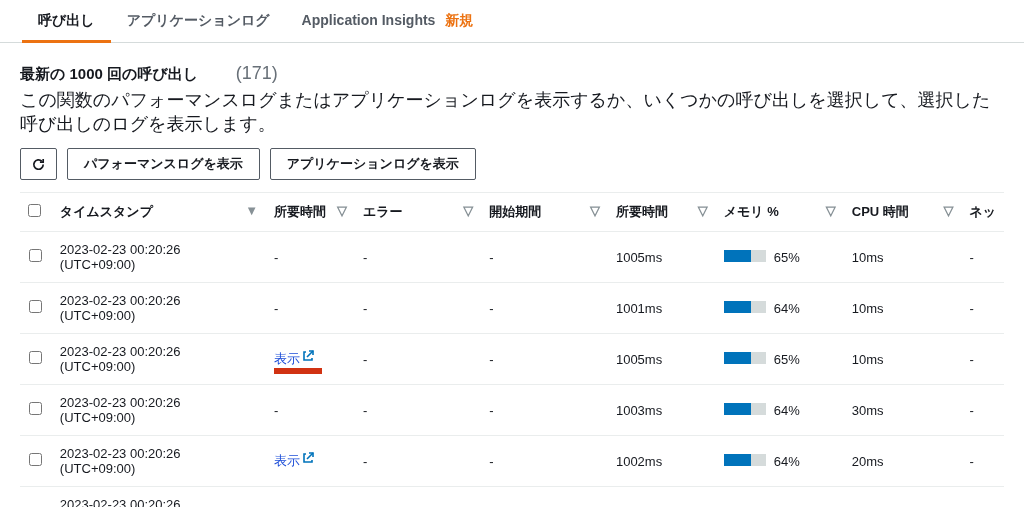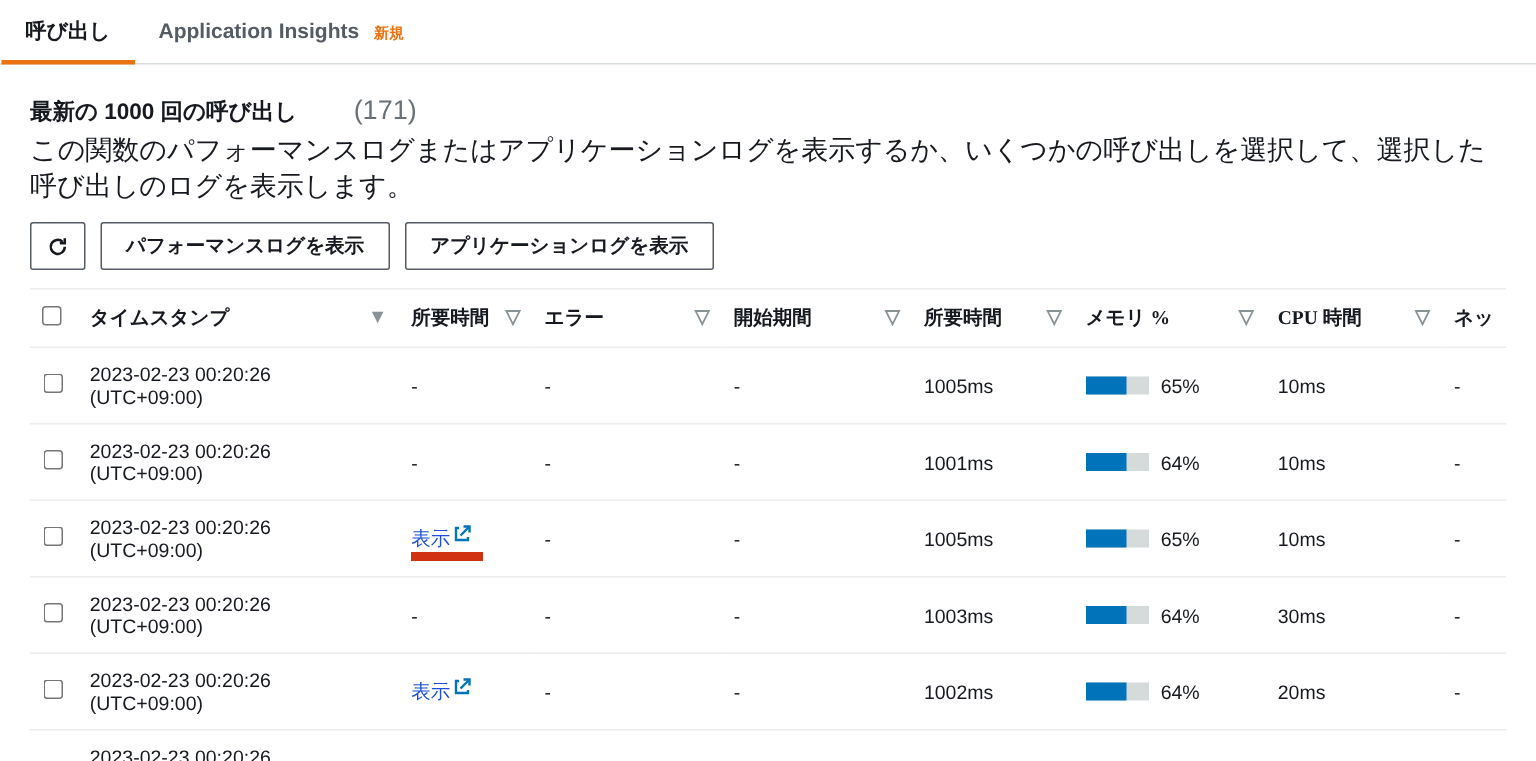--- a/index.html
+++ b/index.html
@@ -1,69 +1,70 @@
 <!DOCTYPE html>
 <html><head>
   <meta charset="utf-8">
   <style>
     * { box-sizing: border-box; margin: 0; padding: 0; }
     body { font-family: "Amazon Ember", "Helvetica Neue", Arial, sans-serif; font-size: 13px; color: #16191f; background: #fff; width: 1024px; }
     
-    .tabs { display: flex; border-bottom: 1px solid #d5dbdb; padding: 0 1px; }
+    .tabs { display: flex; border-bottom: 1px solid #d5dbdb; padding: 0 22px; align-items: center; }
     .tab { padding: 12px 16px; cursor: pointer; color: #545b64; font-weight: 700; font-size: 14px; position: relative; }
     .tab.active { color: #16191f; }
     .tab.active::after { content: ""; position: absolute; left: 0; right: 0; bottom: -1px; height: 3px; background: #ec7211; }
-    .tab .badge-new { color: #ec7211; font-size: 10px; margin-left: 6px; font-weight: 700; }
+    .tab .badge-new { color: #ec7211; font-size: 14px; margin-left: 6px; font-weight: 700; }
     
     .content { padding: 20px 20px 0 20px; }
     .title-row { margin-bottom: 4px; }
     .title { font-size: 15px; font-weight: 700; display: inline; }
     .title-count { color: #687078; font-weight: 400; font-size: 18px; margin-left: 34px; }
     .subtitle { font-size: 18px; color: #16191f; margin-bottom: 12px; }
     
     .button-row { display: flex; gap: 10px; margin-bottom: 12px; }
     .btn { border: 1px solid #545b64; background: #fff; padding: 6px 16px; font-size: 13px; font-weight: 700; cursor: pointer; border-radius: 2px; color: #16191f; display: inline-flex; align-items: center; }
     .btn.icon-only { padding: 6px 10px; }
     
     .pagination-row { display: flex; justify-content: flex-end; align-items: center; gap: 14px; padding: 6px 0 10px; }
     .page-nav { display: flex; align-items: center; gap: 14px; color: #687078; }
     .page-num { font-size: 14px; cursor: pointer; color: #545b64; }
     .page-num.active { font-weight: 700; color: #16191f; }
     .page-arrow { cursor: pointer; display: inline-flex; }
     .settings-icon { cursor: pointer; color: #545b64; display: inline-flex; padding-left: 6px; }
     
     .table { width: 100%; border-collapse: collapse; }
     .table th { text-align: left; padding: 10px 8px; font-weight: 700; font-size: 13px; border-top: 1px solid #eaeded; border-bottom: 1px solid #eaeded; color: #16191f; white-space: nowrap; }
-    .table th.sortable { cursor: pointer; font-family: Liberation Serif, serif; }
+    .table th.sortable { cursor: pointer; }
     .table th .filter-caret { float: right; color: #879196; }
     .table td { padding: 10px 8px; border-bottom: 1px solid #eaeded; font-size: 13px; color: #16191f; }
     .checkbox-cell { width: 32px; text-align: center; }
     .checkbox-cell input { cursor: pointer; }
     
     .trace-link { color: #1d4ed8; text-decoration: none; font-weight: 400; display: inline-flex; align-items: flex-start; gap: 2px; }
     .trace-link.highlight { position: relative; }
     .trace-link.highlight::after { content: ""; position: absolute; left: 0; top: 100%; width: 48px; height: 6px; background: #d13212; }
     
-    .memory-cell { display: flex; align-items: center; gap: 8px; }
+    .memory-cell { display: flex; align-items: flex-start; gap: 8px; }
     .memory-bar { width: 42px; height: 12px; background: #d5dbdb; position: relative; }
     .memory-bar-fill { position: absolute; left: 0; top: 0; bottom: 0; background: #0073bb; }
     
     .col-timestamp { width: 220px; }
     .col-trace { width: 90px; }
     .col-error { width: 130px; }
     .col-start { width: 130px; }
     .col-duration { width: 110px; }
     .col-memory { width: 130px; }
     .col-cpu { width: 120px; }
   </style>
 </head>
 <body>
 
 <div class="tabs">
   <div class="tab active">呼び出し</div>
+  <div class="tab">アプリケーションログ</div>
   <div class="tab">
     <span>Application Insights</span>
     <span class="badge-new">新規</span>
   </div>
 </div>
 
 <div class="content">
   <div class="title-row">
     <span class="title">最新の 1000 回の呼び出し</span>
     <span class="title-count">(171)</span>

